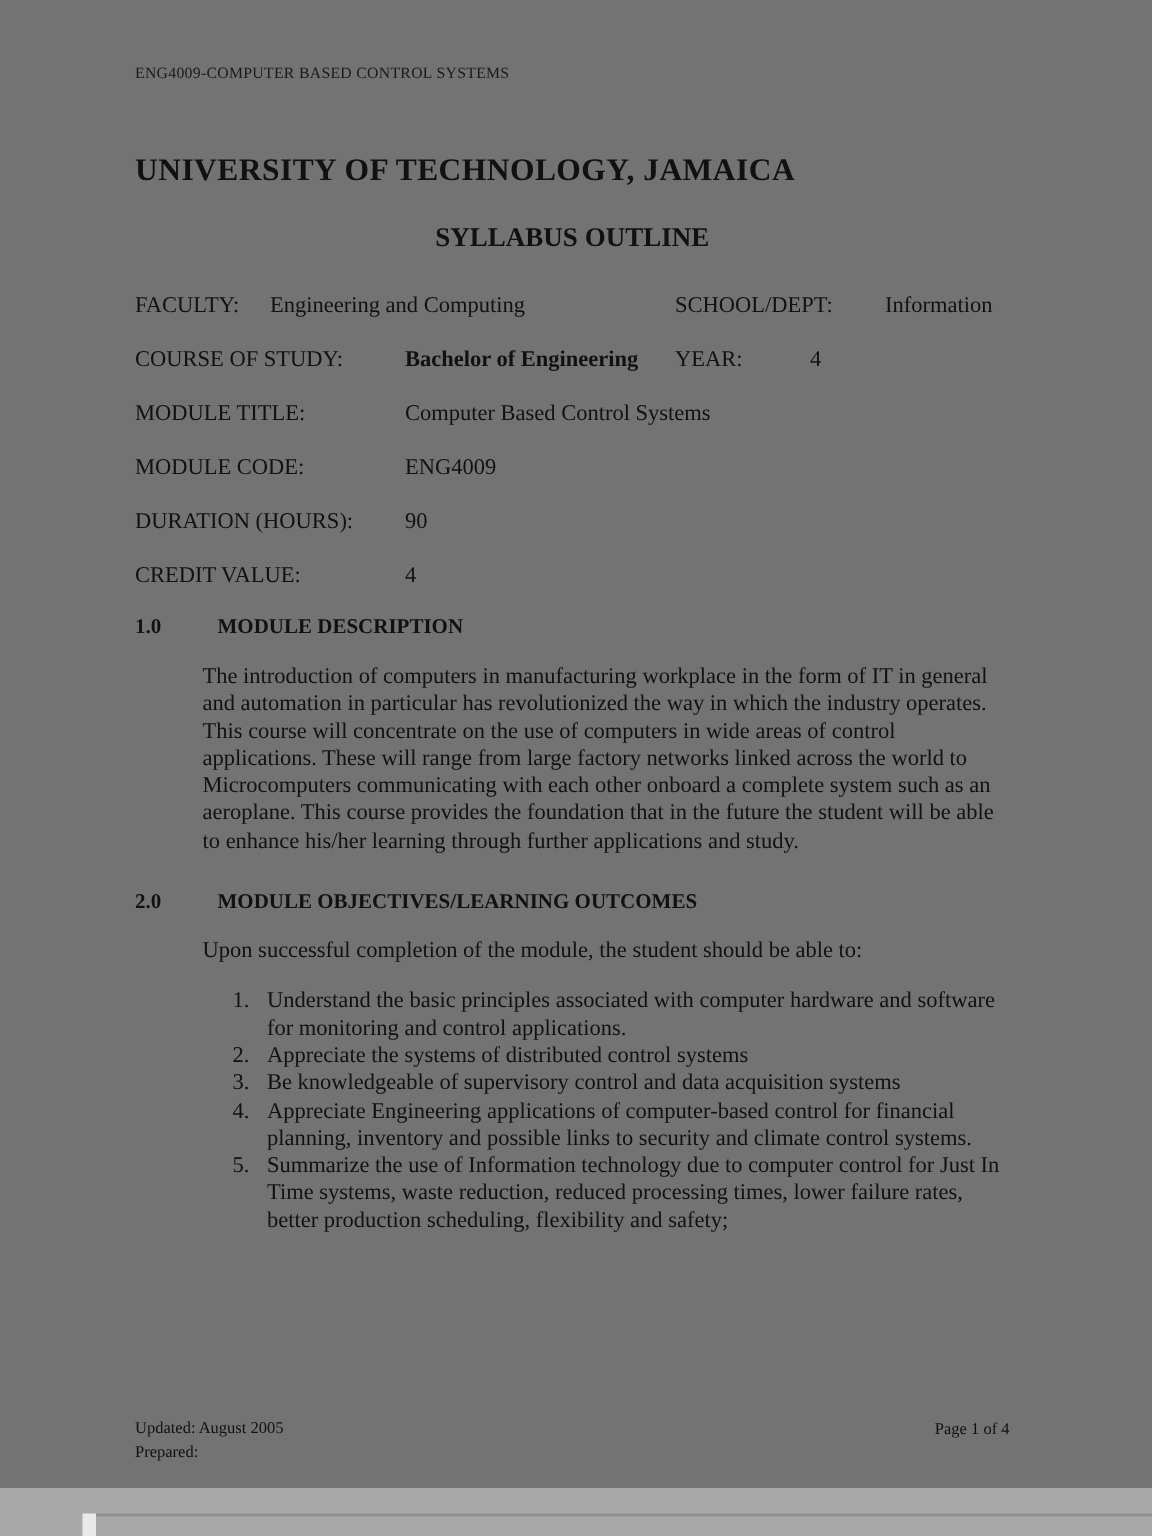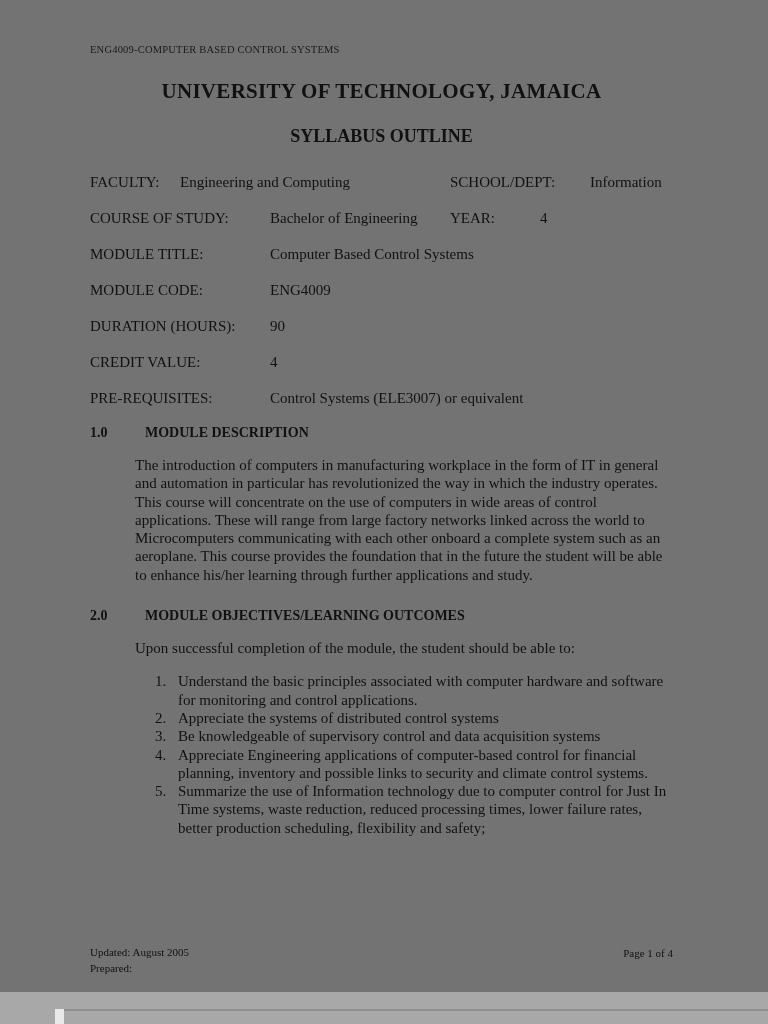--- a/index.html
+++ b/index.html
@@ -19,22 +19,21 @@
     background: #737373;
     position: relative;
     padding: 44px 95px 0 90px;
   }
   .running-header {
     font-size: 10.5px;
     letter-spacing: 0.2px;
     color: #1a1a1a;
   }
   .title {
-    margin: 24px 0 0 0;
-    text-align: center;
+    margin: 46px 0 0 0;
     font-size: 21px;
     font-weight: bold;
     letter-spacing: 0.3px;
   }
   .subtitle {
     margin: 22px 0 0 0;
     text-align: center;
     font-size: 18px;
     font-weight: bold;
   }
@@ -45,21 +44,21 @@
   .info-row {
     display: flex;
     line-height: 18px;
     margin-bottom: 18px;
     white-space: nowrap;
   }
   .info-row .l1a { width: 90px; flex: none; }
   .info-row .v1a { width: 270px; flex: none; }
   .info-row .l1b { width: 140px; flex: none; }
   .info-row .l2a { width: 180px; flex: none; }
-  .info-row .v2a { width: 180px; flex: none; }
+  .info-row .v2a { width: 180px; flex: none; font-weight: bold; }
   .info-row .l2b { width: 90px; flex: none; }
   .info-row .lab { width: 180px; flex: none; }
   .info-row .val { flex: 1; white-space: normal; }
   .section { margin-top: 2px; font-size: 15px; }
   .section + .section { margin-top: 24px; }
   .sec-head {
     display: flex;
     font-weight: bold;
     font-size: 14px;
     margin-top: 2px;
@@ -161,24 +160,20 @@
     <div class="info-row">
       <span class="lab">DURATION (HOURS):</span>
       <span class="val">90</span>
     </div>
 
     <div class="info-row">
       <span class="lab">CREDIT VALUE:</span>
       <span class="val">4</span>
     </div>
 
-    <div class="info-row">
-      <span class="lab">PRE-REQUISITES:</span>
-      <span class="val">Control Systems (ELE3007) or equivalent</span>
-    </div>
 
   </div>
 
   <div class="section">
     <div class="sec-head">
       <span class="sec-num">1.0</span>
       <span class="sec-title">MODULE DESCRIPTION</span>
     </div>
     <div class="body-text">The introduction of computers in manufacturing workplace in the form of IT in general and automation in particular has revolutionized the way in which the industry operates. This course will concentrate on the use of computers in wide areas of control applications. These will range from large factory networks linked across the world to Microcomputers communicating with each other onboard a complete system such as an aeroplane. This course provides the foundation that in the future the student will be able to enhance his/her learning through further applications and study.</div>
   </div>

